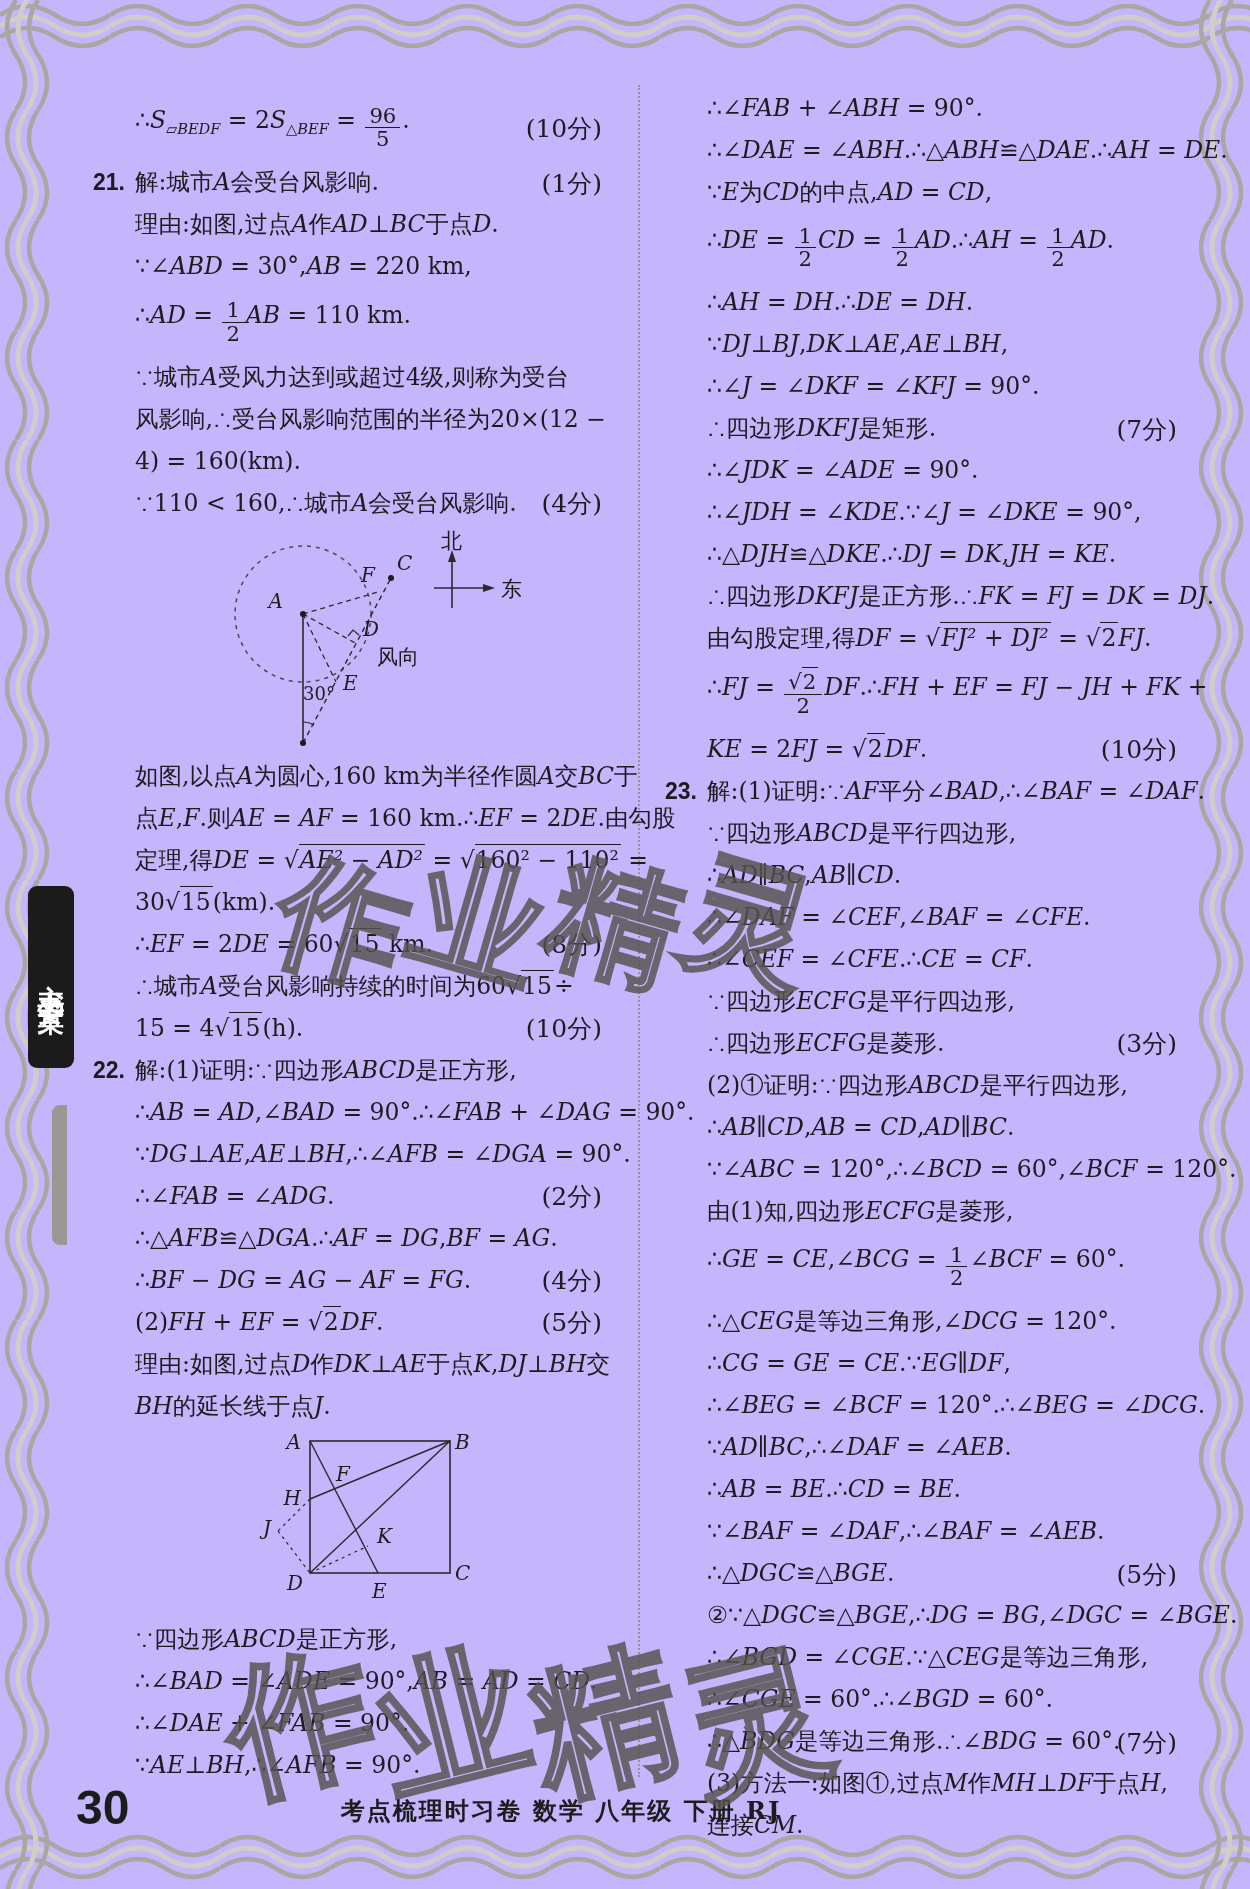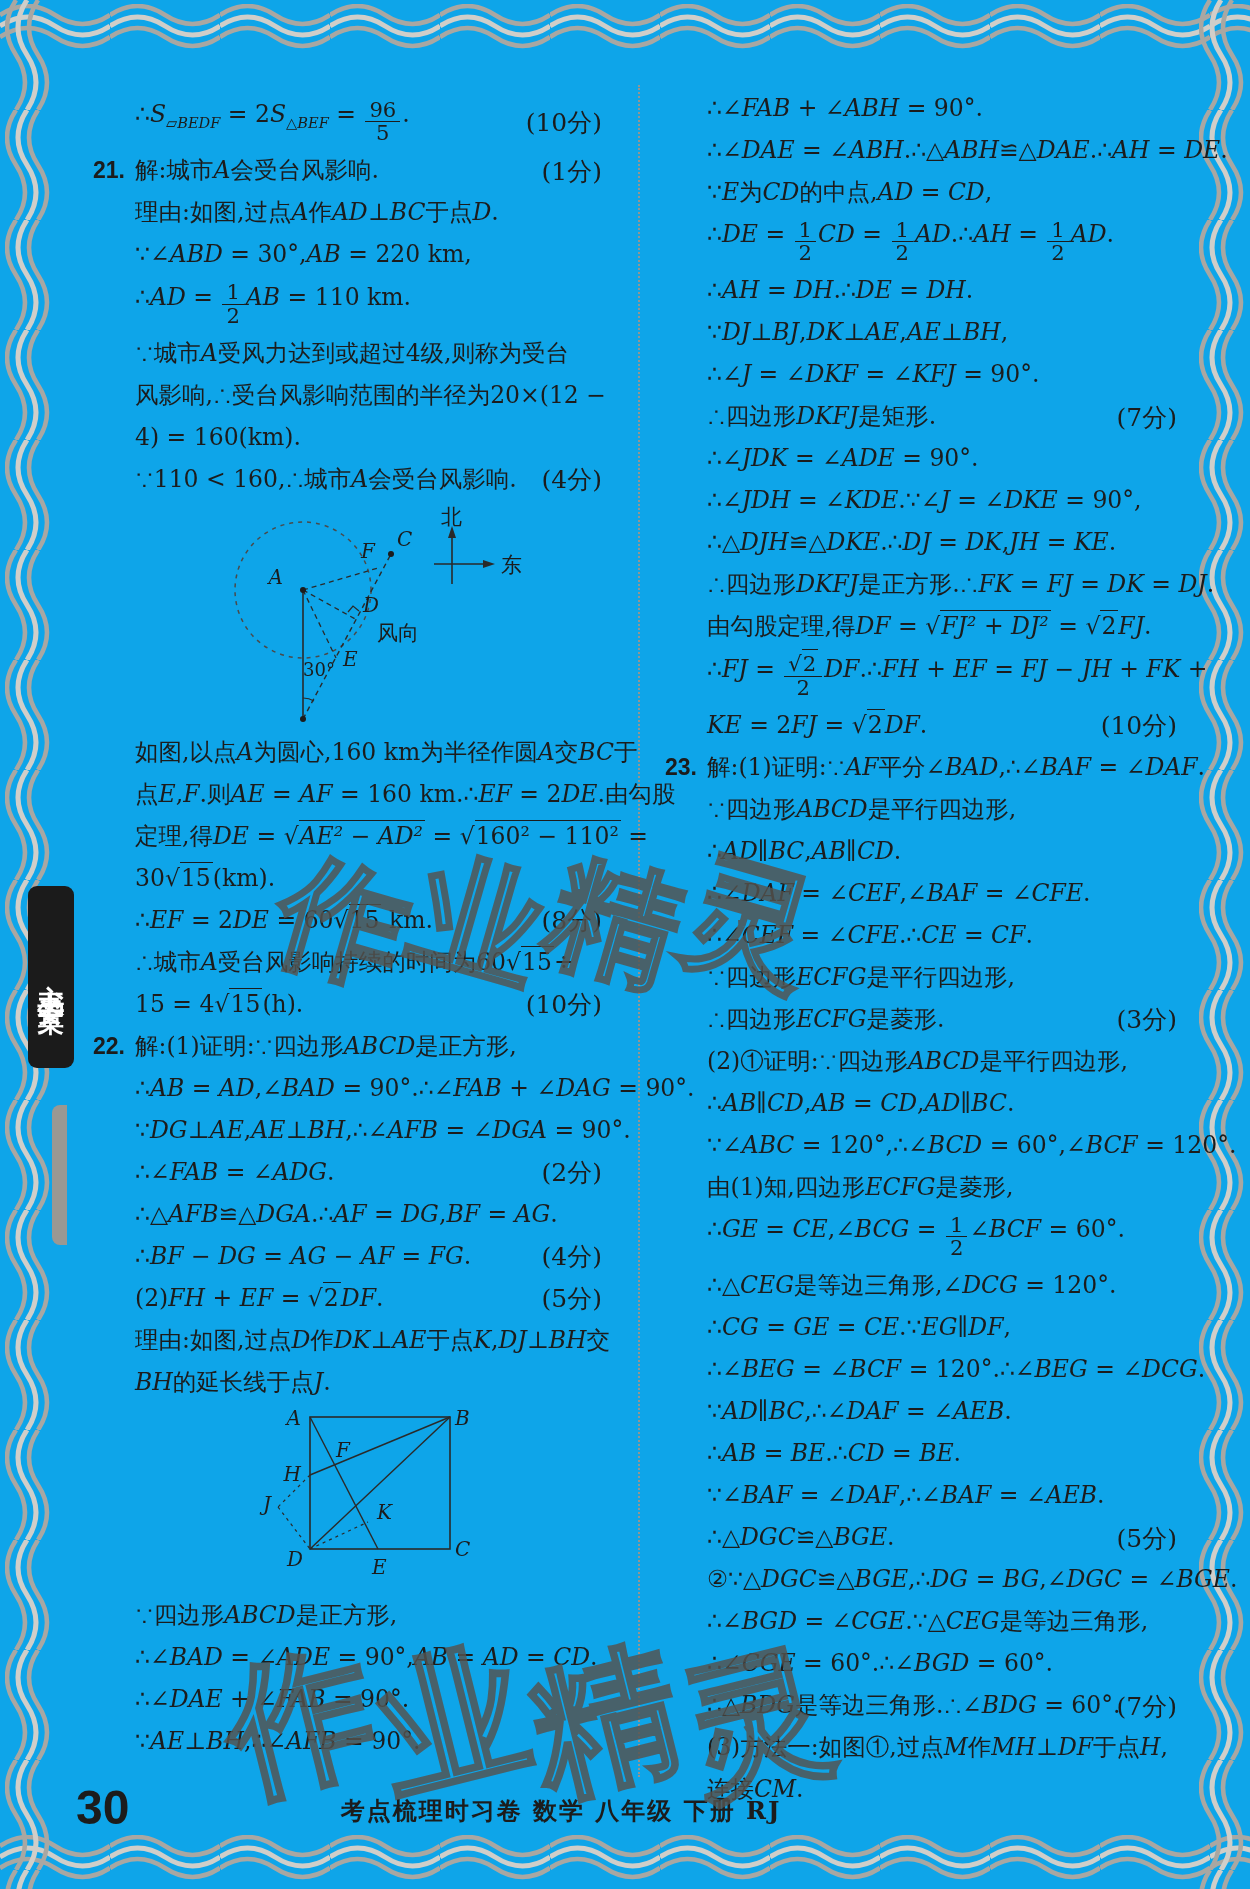--- a/index.html
+++ b/index.html
@@ -1,17 +1,17 @@
 <!DOCTYPE html>
 <html><head>
 <meta charset="utf-8">
 <style>
   html,body{margin:0;padding:0;}
   body{width:1250px;height:1889px;overflow:hidden;background:#e9e7e2;}
-  .page{position:relative;width:1250px;height:1889px;background:#0ea5e9;
+  .page{position:relative;width:1250px;height:1889px;background:#c4b5fd;
         font-family:"DejaVu Serif","Liberation Serif",serif;color:#1c1c1c;}
 
   
   .wave{position:absolute;z-index:1;pointer-events:none;}
   .wave-top{top:4px;left:0;}
   .wave-bottom{bottom:8px;left:0;}
   .wave-left{left:5px;top:0;}
   .wave-right{right:5px;top:0;}
 
   
@@ -20,21 +20,21 @@
   #col-right{left:707px;top:82px;width:476px;}
   .divider{position:absolute;left:638px;top:85px;height:1692px;width:0;
            border-left:2px dotted #97958f;z-index:2;}
 
   .ln{position:relative;margin:11px 0;font-size:23.5px;line-height:31px;white-space:nowrap;}
   .lnum{position:absolute;left:-42px;top:0;font-family:"Liberation Sans","DejaVu Sans",sans-serif;
         font-weight:bold;font-size:23px;}
   .ltext i{font-style:italic;}
   .lscore{position:absolute;right:6px;top:50%;transform:translateY(-50%);font-size:25px;}
   sub{font-size:0.62em;}
-  .frac{display:inline-block;vertical-align:-0.85em;text-align:center;font-size:0.9em;line-height:1.05;margin:0 2px;}
+  .frac{display:inline-block;vertical-align:-0.85em;text-align:center;font-size:0.9em;line-height:1.05;margin:6px 2px;}
   .fn{display:block;border-bottom:1.6px solid currentColor;padding:0 4px;}
   .fd{display:block;}
   .sq{white-space:nowrap;}
   .ovl{border-top:1.6px solid currentColor;padding:1px 2px 0 1px;}
 
   
   .dg{display:none;margin:6px 0;}
   .dg text{font-size:20px;font-style:italic;fill:#1c1c1c;}
   .dg text.cjk{font-style:normal;font-size:21px;}
   .dg text.small{font-style:normal;font-size:18px;}

